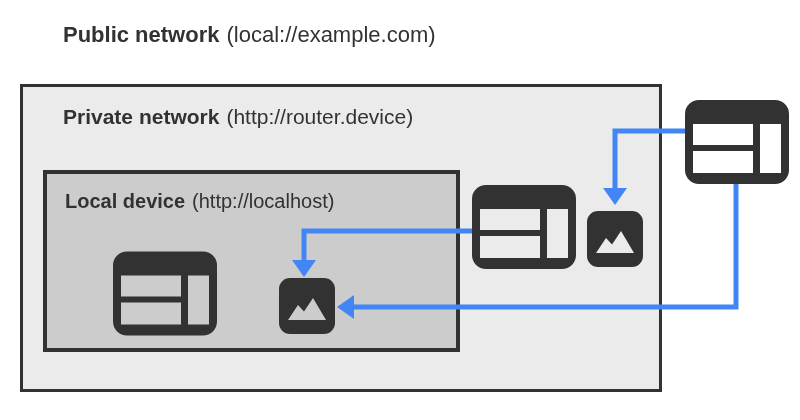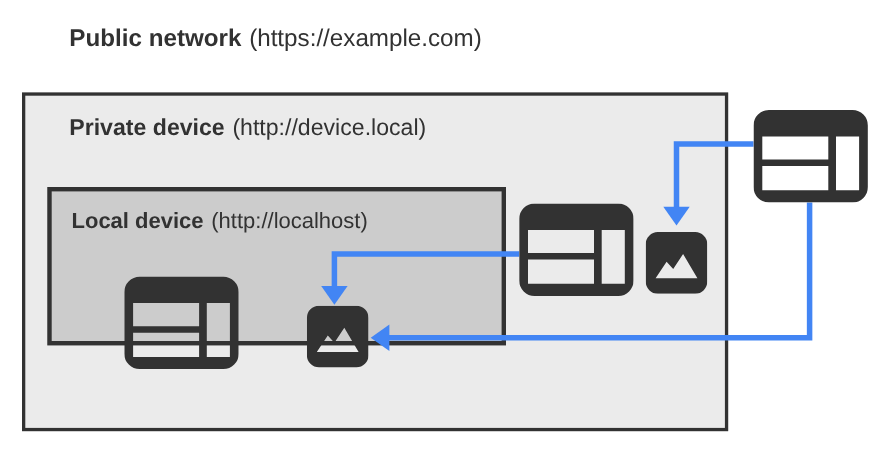--- a/index.html
+++ b/index.html
@@ -27,21 +27,21 @@
     border: 3px solid #323232;
     box-sizing: border-box;
   }
   .private-title {
     position: absolute; left: 40px; top: 18px;
     font-size: 21px; line-height: 23px;
   }
 
   .local-box {
     position: absolute; left: 43px; top: 170px;
-    width: 417px; height: 144px;
+    width: 417px; height: 182px;
     background: #cccccc;
     border: 4px solid #323232;
     box-sizing: border-box;
   }
   .local-title {
     position: absolute; left: 18px; top: 16px;
     font-size: 20px; line-height: 22px;
   }
 
   .icon { position: absolute; z-index: 6; }
@@ -59,26 +59,26 @@
     pointer-events: none;
   }
   .arrow-line { fill: none; stroke: #4285f4; stroke-width: 5; stroke-linejoin: miter; }
   .arrow-head { fill: #4285f4; stroke: none; }
   .glyph { fill: #323232; }
 </style>
 </head>
 <body>
 
 <div class="page-title label-line">
-  <span class="label-bold">Public network</span><span class="label-rest">(https://example.com)</span>
+  <span class="label-bold">Public network</span><span class="label-rest">(local://example.com)</span>
 </div>
 
 <div class="private-box">
   <div class="private-title label-line">
-    <span class="label-bold">Private device</span><span class="label-rest">(http://device.local)</span>
+    <span class="label-bold">Private network</span><span class="label-rest">(http://router.device)</span>
   </div>
 </div>
 
 <div class="local-box">
   <div class="local-title label-line">
     <span class="label-bold">Local device</span><span class="label-rest">(http://localhost)</span>
   </div>
 </div>
 
 <div class="icon i-local-browser">

